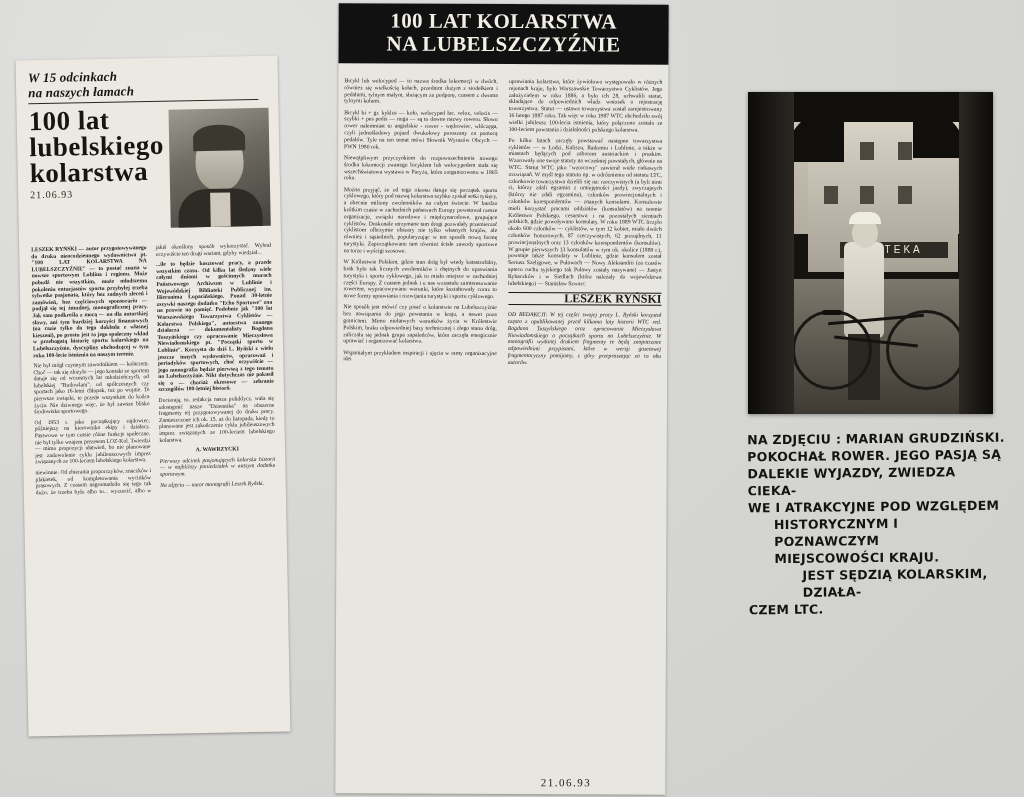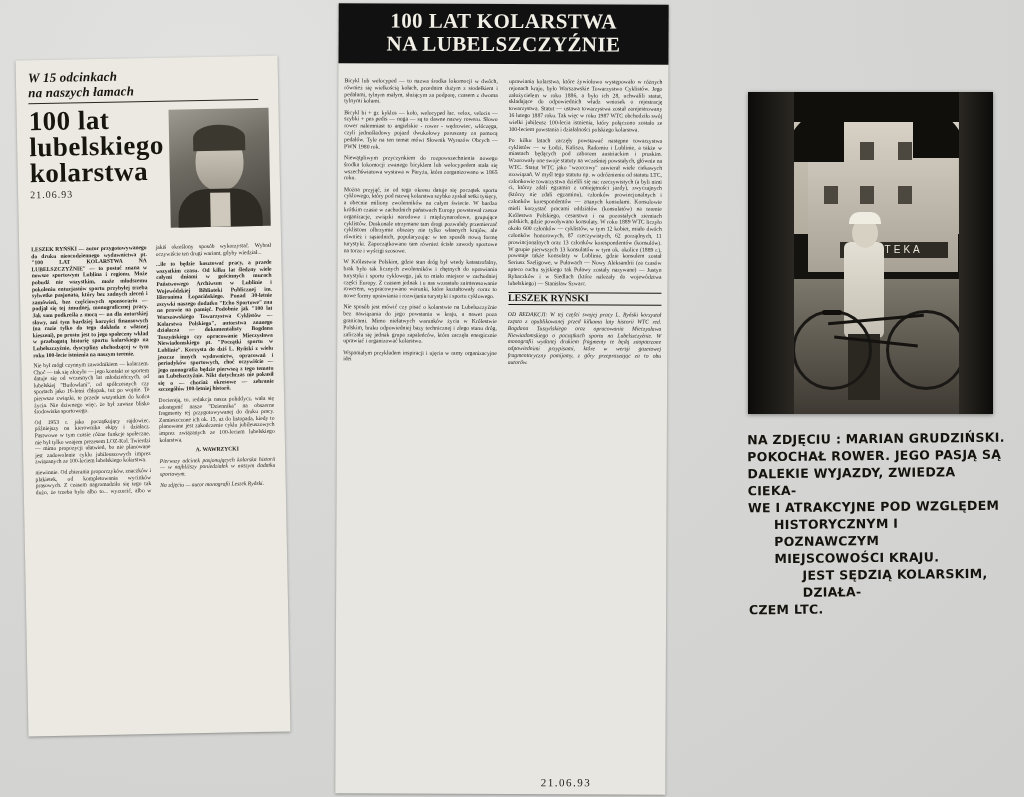--- a/index.html
+++ b/index.html
@@ -103,21 +103,21 @@
   }
   #mid-body{
     position:absolute;left:6px;right:6px;top:74px;bottom:26px;
     column-count:2;column-gap:11px;
     font-size:5.7px;line-height:6.8px;
     text-align:justify;color:#1b1913;
   }
   #mid-body p{margin:0 0 4.5px 0;}
   #mid-body .sigbox{
     border-top:1.2px solid #17150f;border-bottom:1.2px solid #17150f;
-    padding:2px 0;margin:6px 0;text-align:left;font-weight:bold;font-size:10px;
+    padding:2px 0;margin:6px 0;text-align:right;font-weight:bold;font-size:12px;
   }
   #mid-body .ital{font-style:italic;}
   #mid-date{
     position:absolute;right:74px;bottom:6px;
     font-size:11px;letter-spacing:1.5px;color:#23211b;
   }
 
   
   #right-photo{
     position:absolute;left:748px;top:92px;width:245px;height:322px;

